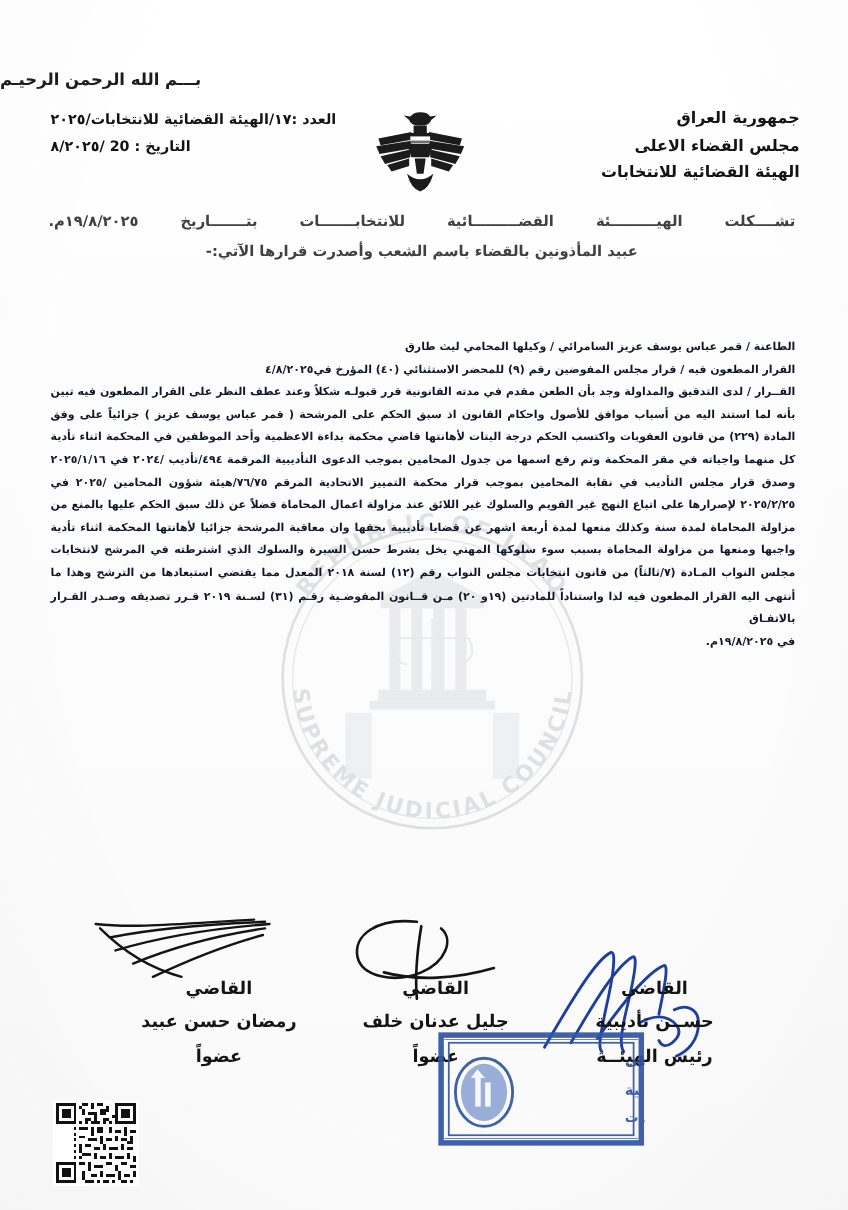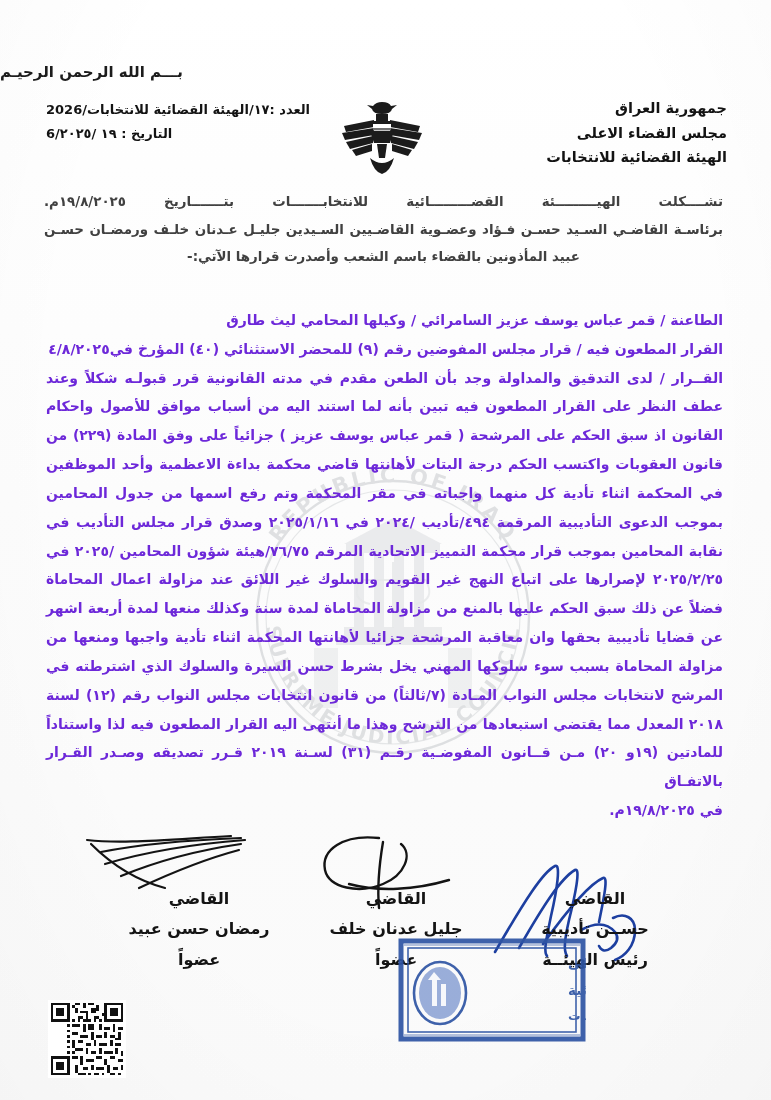--- a/index.html
+++ b/index.html
@@ -106,24 +106,24 @@
     text-align-last: justify;
   }
   .intro .l3 { text-align-last: center; }
 
   
   .body-block {
     position: absolute;
     right: 48px;
     left: 46px;
     top: 306px;
-    font-size: 14px;
+    font-size: 10px;
     font-weight: 700;
     line-height: 2.06;
-    color: #6d28d9;
+    color: #0f172a;
   }
   .body-block p {
     margin: 0;
     text-align: justify;
     text-align-last: right;
   }
   .body-block p.just {
     text-align: justify;
     text-align-last: justify;
   }
@@ -253,31 +253,30 @@
   </svg>
 
   <div class="hdr-right">
     <div>جمهورية العراق</div>
     <div>مجلس القضاء الاعلى</div>
     <div>الهيئة القضائية للانتخابات</div>
   </div>
 
   <div class="hdr-left">
     <div class="row">
-      <span>العدد :</span><span>١٧/الهيئة القضائية للانتخابات/2026</span>
+      <span>العدد :</span><span>١٧/الهيئة القضائية للانتخابات/٢٠٢٥</span>
     </div>
     <div class="row">
       <span>التاريخ :</span>
-      <span>١٩ /6/٢٠٢٥</span>
+      <span>20 /٨/٢٠٢٥</span>
     </div>
   </div>
 
   <div class="intro">
     <span class="l1">تشــــكلت الهيـــــــــئة القضـــــــــائية للانتخابـــــــات بتـــــــاريخ ١٩/٨/٢٠٢٥م.</span>
-    <span class="l2">برئاسـة القاضـي السـيد حسـن فـؤاد وعضـوية القاضـيين السـيدين جليـل عـدنان خلـف ورمضـان حسـن</span>
     <span class="l3">عبيد المأذونين بالقضاء باسم الشعب وأصدرت قرارها الآتي:-</span>
   </div>
 
   <div class="body-block">
     <p>الطاعنة / قمر عباس يوسف عزيز السامرائي / وكيلها المحامي ليث طارق</p>
     <p>القرار المطعون فيه / قرار مجلس المفوضين رقم (٩) للمحضر الاستثنائي (٤٠) المؤرخ في٤/٨/٢٠٢٥</p>
     <p class="just">القــرار / لدى التدقيق والمداولة وجد بأن الطعن مقدم في مدته القانونية قرر قبولـه شكلاً وعند عطف النظر على القرار المطعون فيه تبين بأنه لما استند اليه من أسباب موافق للأصول واحكام القانون اذ سبق الحكم على المرشحة ( قمر عباس يوسف عزيز ) جزائياً على وفق المادة (٢٢٩) من قانون العقوبات واكتسب الحكم درجة البتات لأهانتها قاضي محكمة بداءة الاعظمية وأحد الموظفين في المحكمة اثناء تأدية كل منهما واجباته في مقر المحكمة وتم رفع اسمها من جدول المحامين بموجب الدعوى التأديبية المرقمة ٤٩٤/تأديب /٢٠٢٤ في ٢٠٢٥/١/١٦ وصدق قرار مجلس التأديب في نقابة المحامين بموجب قرار محكمة التمييز الاتحادية المرقم ٧٦/٧٥/هيئة شؤون المحامين /٢٠٢٥ في ٢٠٢٥/٢/٢٥ لإصرارها على اتباع النهج غير القويم والسلوك غير اللائق عند مزاولة اعمال المحاماة فضلاً عن ذلك سبق الحكم عليها بالمنع من مزاولة المحاماة لمدة سنة وكذلك منعها لمدة أربعة اشهر عن قضايا تأديبية بحقها وان معاقبة المرشحة جزائيا لأهانتها المحكمة اثناء تأدية واجبها ومنعها من مزاولة المحاماة بسبب سوء سلوكها المهني يخل بشرط حسن السيرة والسلوك الذي اشترطته في المرشح لانتخابات مجلس النواب المـادة (٧/ثالثاً) من قانون انتخابات مجلس النواب رقم (١٢) لسنة ٢٠١٨ المعدل مما يقتضي استبعادها من الترشح وهذا ما أنتهى اليه القرار المطعون فيه لذا واستناداً للمادتين (١٩و ٢٠) مـن قــانون المفوضـية رقـم (٣١) لسـنة ٢٠١٩ قـرر تصديقه وصـدر القـرار بالاتفـاق</p>
     <p class="tail">في ١٩/٨/٢٠٢٥م.</p>
   </div>
 

